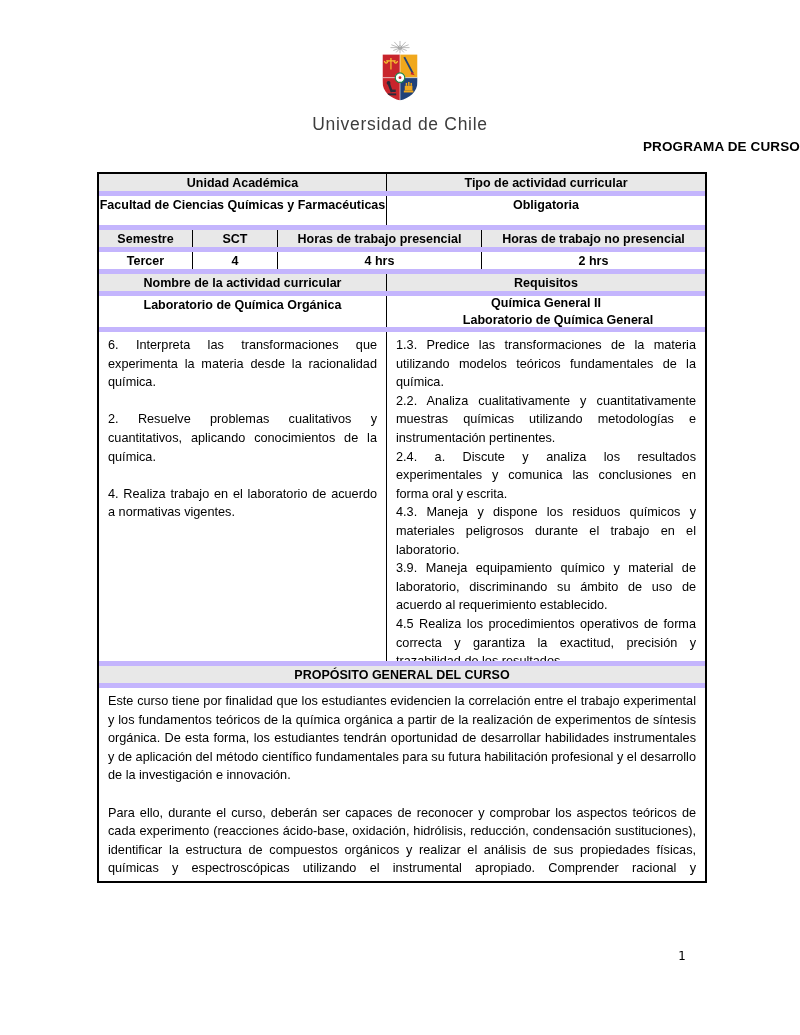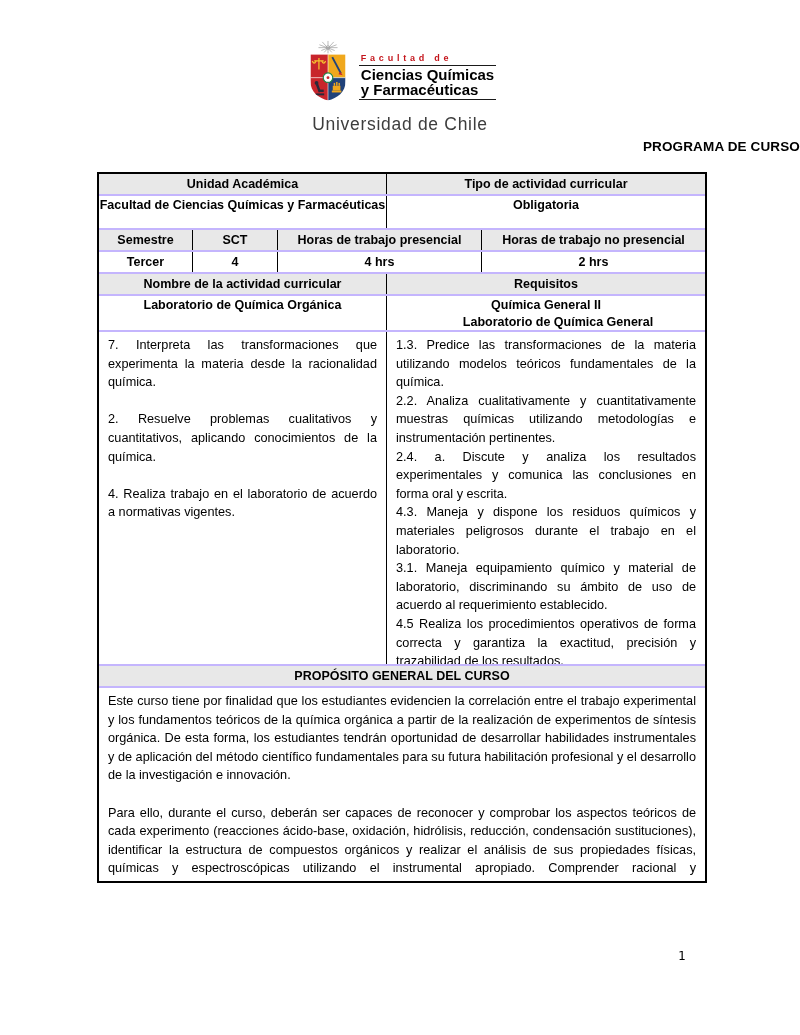--- a/index.html
+++ b/index.html
@@ -71,21 +71,21 @@
   
   .course-table {
     position: absolute;
     top: 172px;
     left: 97px;
     width: 610px;
     border: 2px solid #000;
     background: #fff;
     font-size: 12.5px;
   }
-  .t-row { display: flex; border-bottom: 2px solid #c4b5fd; }
+  .t-row { display: flex; border-bottom: 5px solid #c4b5fd; }
   .t-row:last-child { border-bottom: none; }
   .t-cell {
     border-right: 1px solid #000;
     display: flex;
     align-items: center;
     justify-content: center;
     text-align: center;
     overflow: hidden;
   }
   .t-cell:last-child { border-right: none; }
@@ -181,27 +181,20 @@
             <rect x="72" y="90" width="3" height="6"></rect>
           </g>
 
           <line x1="13" y1="79" x2="87" y2="79" stroke="#ffffff" stroke-width="1.2"></line>
           <line x1="50" y1="30" x2="50" y2="127" stroke="#ffffff" stroke-width="1.2"></line>
         </g>
 
         <circle cx="50" cy="79" r="10" fill="#ffffff" stroke="#1d8649" stroke-width="2.4"></circle>
         <circle cx="50" cy="79" r="3" fill="#c8252c"></circle>
       </svg>
-      <div class="logo-text">
-        <div class="facultad-line">Facultad de</div>
-        <div class="faculty-name">
-          <div>Ciencias Químicas</div>
-          <div>y Farmacéuticas</div>
-        </div>
-      </div>
     </div>
     <div class="university-line">Universidad de Chile</div>
   </div>
 
   <div class="doc-title">PROGRAMA DE CURSO</div>
 
   <div class="course-table">
 
     <div class="t-row h22">
       <div class="t-cell hdr w-left">Unidad Académica</div>
@@ -244,30 +237,30 @@
         <div class="line2">
           <div class="val">Química General II</div>
           <div class="regular">Laboratorio de Química General</div>
         </div>
       </div>
     </div>
 
 
     <div class="t-row h-big">
       <div class="t-cell body-cell w-left">
-        <p class="para-gap">7. Interpreta las transformaciones que experimenta la materia desde la racionalidad química.</p>
+        <p class="para-gap">6. Interpreta las transformaciones que experimenta la materia desde la racionalidad química.</p>
         <p class="para-gap">2. Resuelve problemas cualitativos y cuantitativos, aplicando conocimientos de la química.</p>
         <p>4. Realiza trabajo en el laboratorio de acuerdo a normativas vigentes.</p>
       </div>
       <div class="t-cell body-cell w-right">
         <p>1.3. Predice las transformaciones de la materia utilizando modelos teóricos fundamentales de la química.</p>
         <p>2.2. Analiza cualitativamente y cuantitativamente muestras químicas utilizando metodologías e instrumentación pertinentes.</p>
         <p>2.4. a. Discute y analiza los resultados experimentales y comunica las conclusiones en forma oral y escrita.</p>
         <p>4.3. Maneja y dispone los residuos químicos y materiales peligrosos durante el trabajo en el laboratorio.</p>
-        <p>3.1. Maneja equipamiento químico y material de laboratorio, discriminando su ámbito de uso de acuerdo al requerimiento establecido.</p>
+        <p>3.9. Maneja equipamiento químico y material de laboratorio, discriminando su ámbito de uso de acuerdo al requerimiento establecido.</p>
         <p>4.5 Realiza los procedimientos operativos de forma correcta y garantiza la exactitud, precisión y trazabilidad de los resultados.</p>
       </div>
     </div>
 
     <div class="t-row h22">
       <div class="t-cell hdr purpose-cell">PROPÓSITO GENERAL DEL CURSO</div>
     </div>
 
     <div class="t-row h-purpose">
       <div class="t-cell body-cell purpose-cell">

